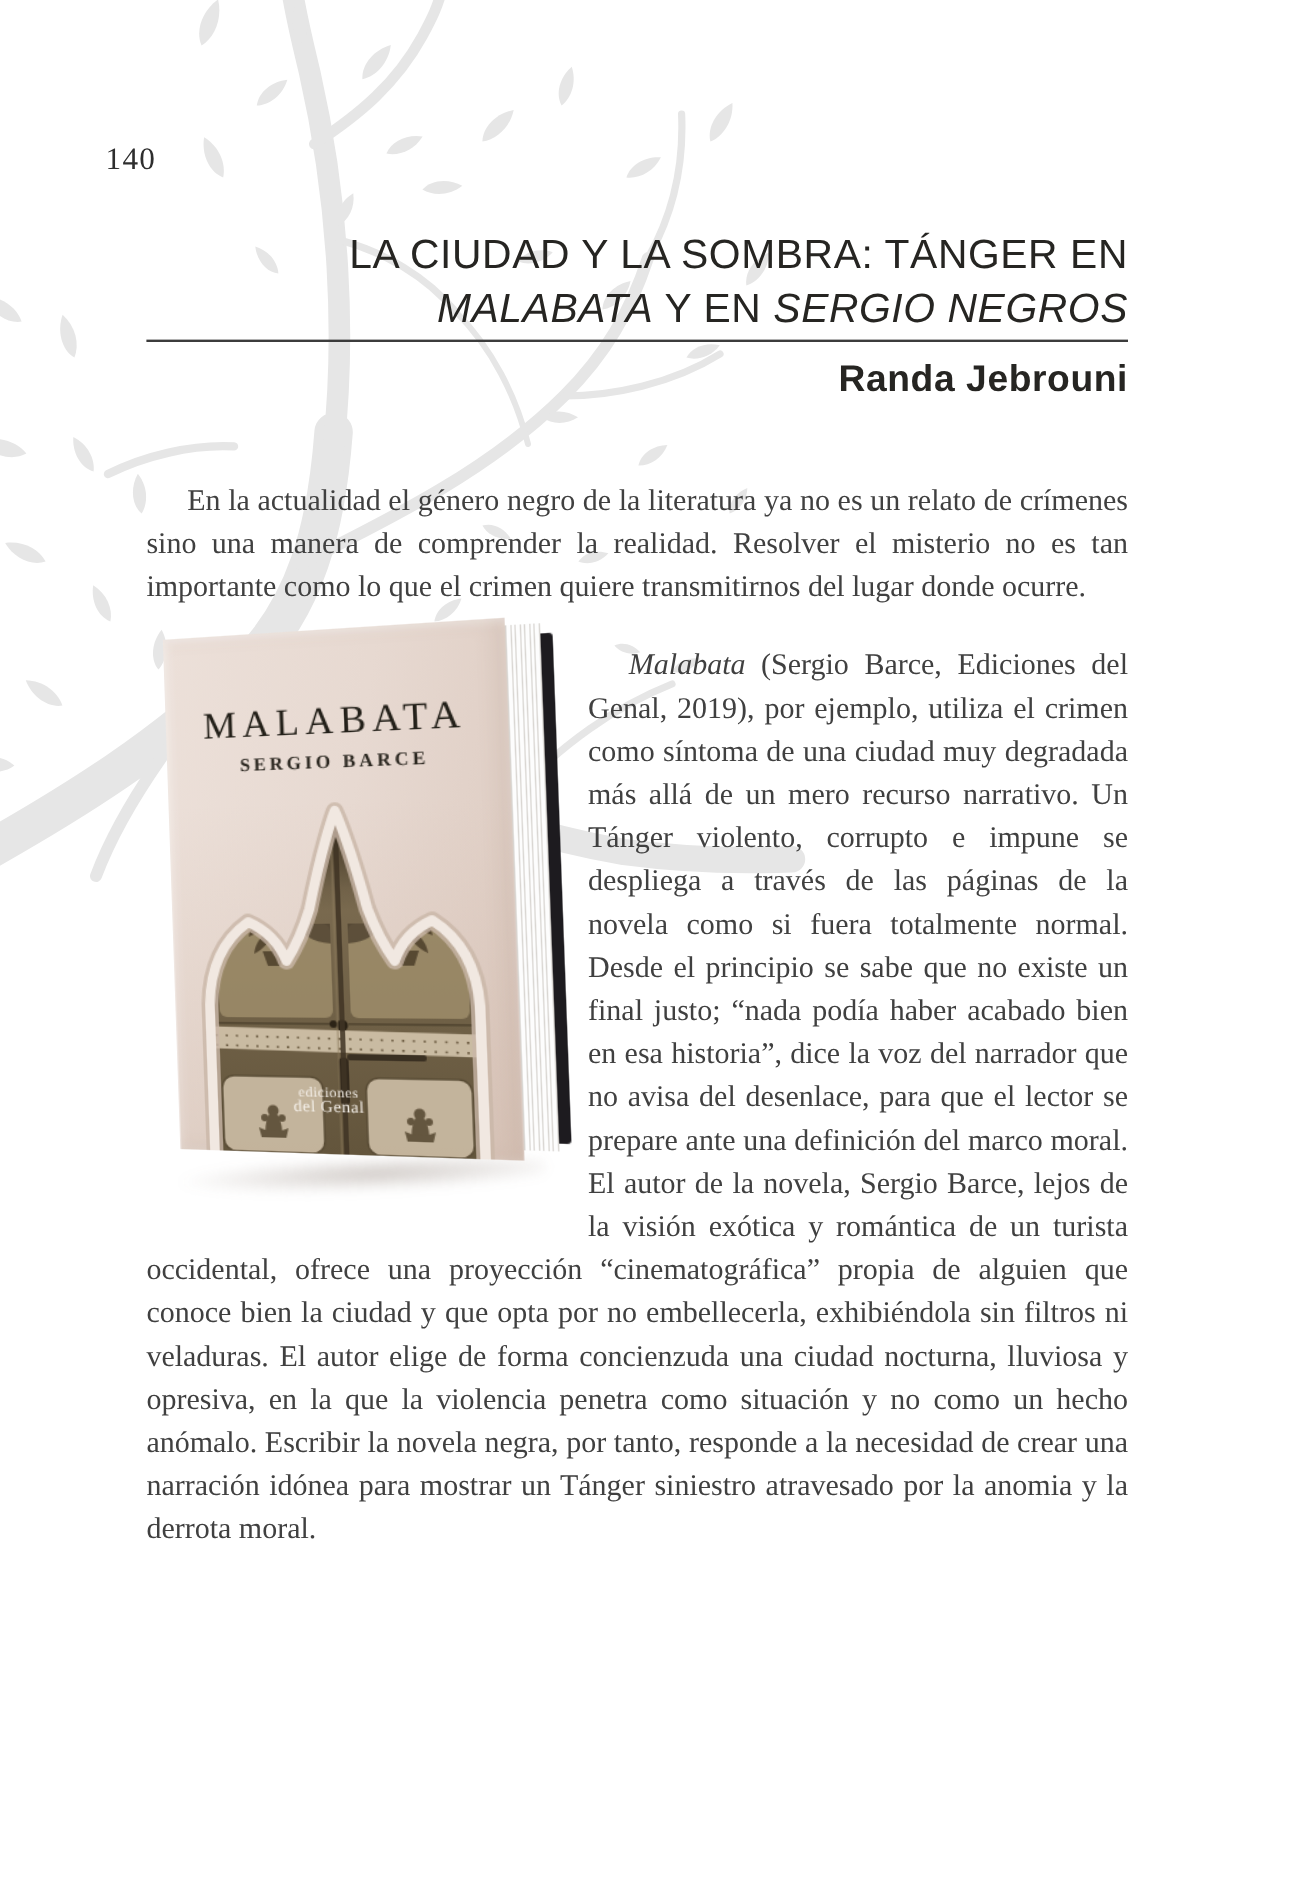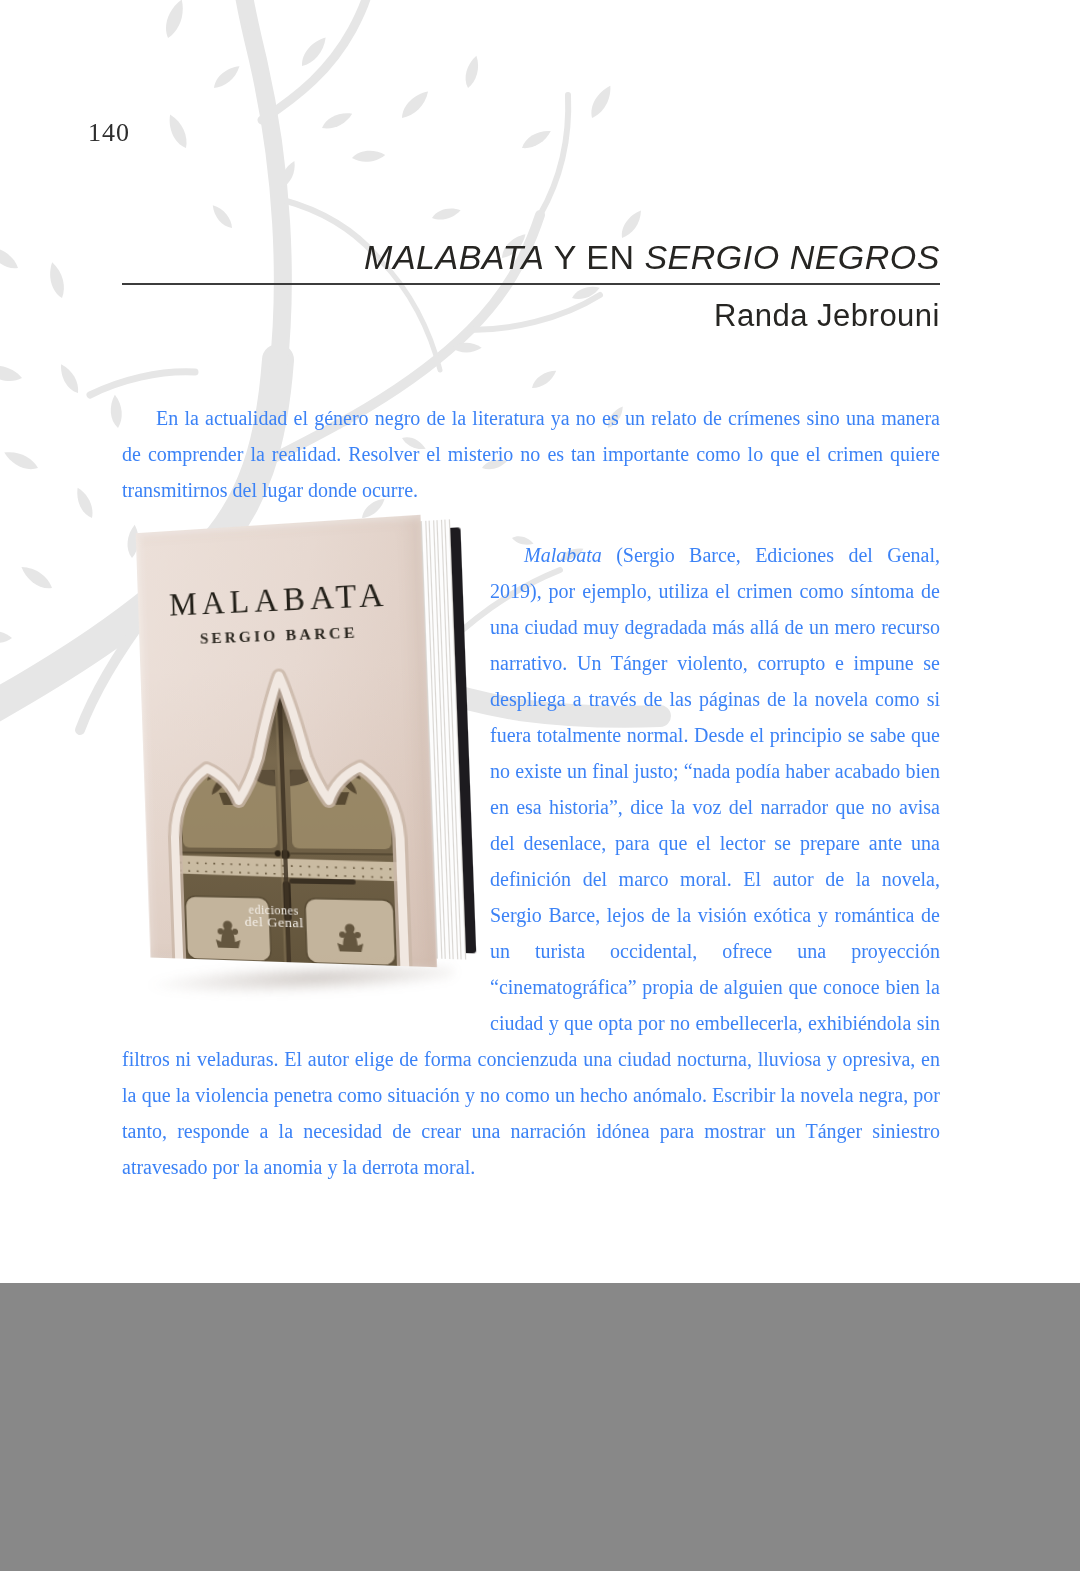--- a/index.html
+++ b/index.html
@@ -1,40 +1,40 @@
 <!DOCTYPE html>
 <html><head>
 <meta charset="utf-8">
 <style>
   html,body { margin:0; padding:0; background:#888; }
   .page {
-    position:relative; width:1080px; height:1283px;
+    position:relative; width:1080px; height:1571px;
     background:#ffffff; overflow:hidden; margin:0 auto;
     font-family:"Liberation Serif", serif;
   }
   .watermark { position:absolute; left:0; top:0; pointer-events:none; }
   .content { position:absolute; left:122px; top:0; width:818px; }
   .page-number {
     position:absolute; left:-34px; top:118px;
     font-size:26px; color:#2e2e2e; letter-spacing:1px;
   }
   .title {
     margin:190px 0 0 0; text-align:right;
     font-family:"Liberation Sans", sans-serif; font-weight:400;
     font-size:34px; line-height:45px; color:#262522; letter-spacing:0.5px;
   }
   .title .it { font-style:italic; }
   .rule { height:2px; background:#3c3c3c; margin-top:3px; }
   .author {
     margin-top:13px; text-align:right;
-    font-family:"Liberation Sans", sans-serif; font-weight:400;
+    font-family:"Liberation Sans", sans-serif; font-weight:700;
     font-size:31px; line-height:36px; color:#262522; letter-spacing:0.5px;
   }
   .body-p {
-    font-size:20px; line-height:36px; color:#3b82f6;
+    font-size:25px; line-height:36px; color:#404040;
     text-align:justify; text-indent:34px; margin:0;
   }
   .p1 { margin-top:66px; }
   .p2 { margin-top:29px; }
   .p2 .lead-italic { font-style:italic; }
 
   
   .book-figure {
     float:left; width:315px; height:492px;
     margin:13px 35px 8px 18px; position:relative;
@@ -141,21 +141,21 @@
       <use href="#leafP" transform="translate(302,688) rotate(100) scale(0.8)"></use>
       <use href="#leafP" transform="translate(372,648) rotate(120) scale(0.7)"></use>
       <use href="#leafP" transform="translate(560,560) rotate(60) scale(0.7)"></use>
     </g>
   </svg>
 
   <div class="content clearfix">
 
     <div class="page-number">140</div>
 
-    <h1 class="title"><br>
+    <h1 class="title"><span>LA CIUDAD Y LA SOMBRA: TÁNGER EN</span><br>
       <span class="it">MALABATA</span><span> Y EN </span><span class="it">SERGIO NEGROS</span>
     </h1>
 
     <div class="rule"></div>
 
     <div class="author">Randa Jebrouni</div>
 
     <p class="body-p p1">En la actualidad el género negro de la literatura ya no es un relato de crímenes sino una manera de comprender la realidad. Resolver el misterio no es tan importante como lo que el crimen quiere transmitirnos del lugar donde ocurre.</p>
 
     <div class="book-figure">

